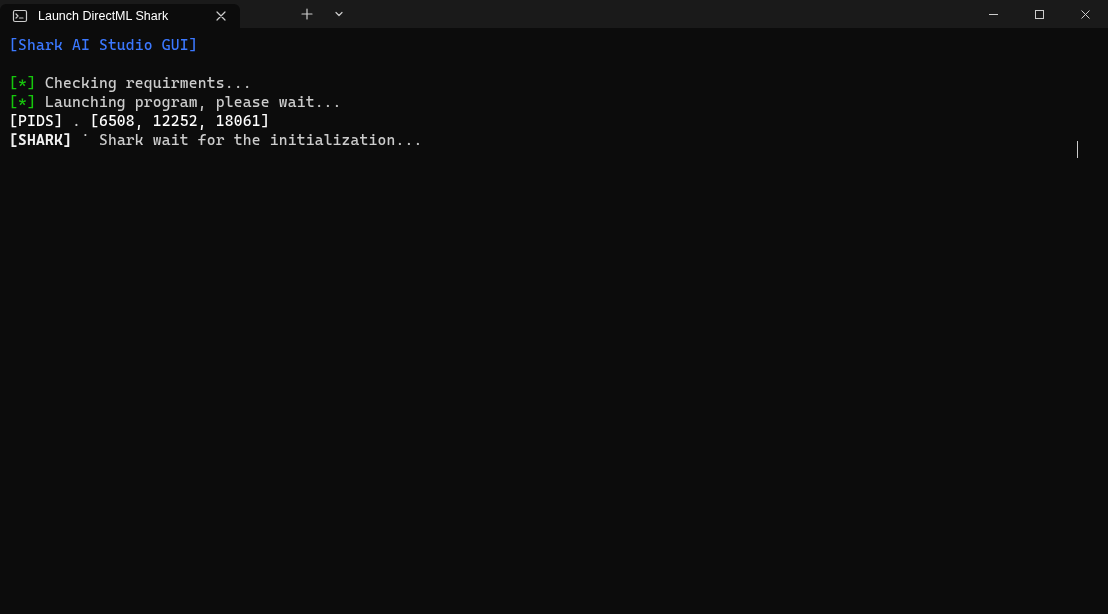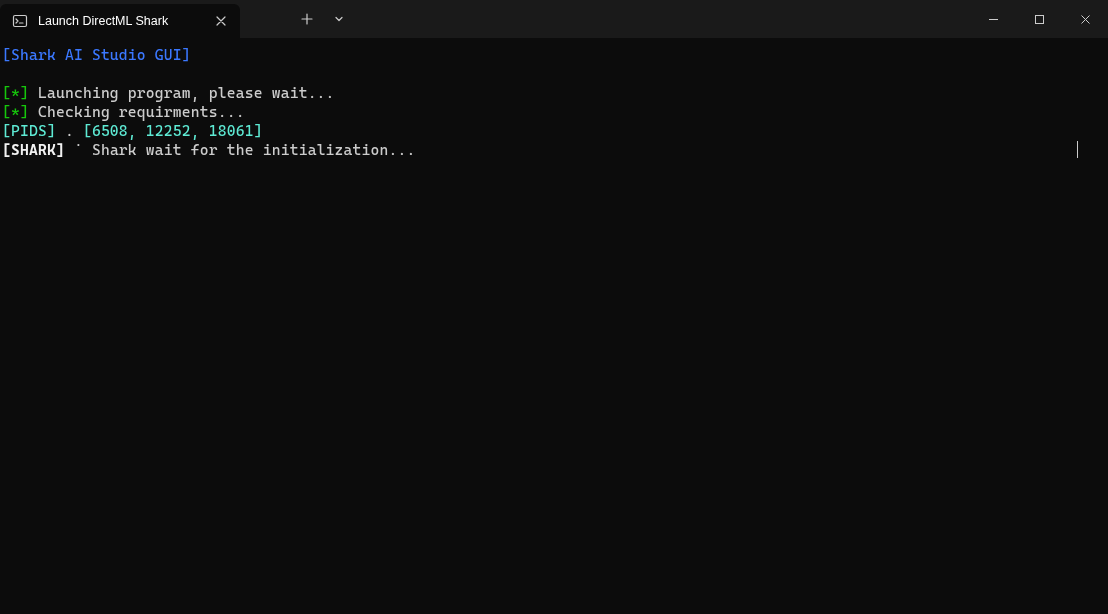--- a/index.html
+++ b/index.html
@@ -9,21 +9,21 @@
     }
     body {
       width: 1108px;
       height: 614px;
       background: #0c0c0c;
       font-family: 'Cascadia Mono', 'Consolas', monospace;
       overflow: hidden;
       position: relative;
     }
     .titlebar {
-      height: 38px;
+      height: 28px;
       background: #1a1a1a;
       display: flex;
       align-items: stretch;
       user-select: none;
       gap: 45px;
     }
     .tab {
       display: flex;
       align-items: center;
       background: #0c0c0c;
@@ -81,34 +81,34 @@
     }
     .win-btn {
       width: 46px;
       display: flex;
       align-items: center;
       justify-content: center;
       cursor: pointer;
       color: #cccccc;
     }
     .terminal-content {
-      padding: 8px 2px;
+      padding: 8px 9px;
       font-size: 15px;
       line-height: 19px;
       color: #cccccc;
       font-weight: 500;
       letter-spacing: 0.2px;
     }
     .line {
       white-space: pre;
     }
     .c-blue { color: #3b78ff; }
     .c-green { color: #16c60c; }
     .c-white { color: #cccccc; }
-    .c-gray { color: #5eead4; }
+    .c-gray { color: #ffffff; }
     .c-bold-white { color: #f2f2f2; font-weight: bold; }
     .cursor {
       position: absolute;
       width: 1.5px;
       height: 17px;
       background: #cccccc;
       right: 30px;
       top: 141px;
     }
   </style>
@@ -159,19 +159,19 @@
       <svg width="11" height="11" viewBox="0 0 11 11">
         <path d="M1.5 1.5 L9.5 9.5 M9.5 1.5 L1.5 9.5" stroke="#cccccc" stroke-width="1"></path>
       </svg>
     </div>
   </div>
 </div>
 
 <div class="terminal-content">
   <div class="line"><span class="c-blue">[Shark AI Studio GUI]</span></div>
   <div class="line">&nbsp;</div>
+  <div class="line"><span class="c-green">[*]</span><span class="c-white"> Checking requirments...</span></div>
   <div class="line"><span class="c-green">[*]</span><span class="c-white"> Launching program, please wait...</span></div>
-  <div class="line"><span class="c-green">[*]</span><span class="c-white"> Checking requirments...</span></div>
   <div class="line"><span class="c-gray">[PIDS]</span><span class="c-white"> . </span><span class="c-gray">[6508, 12252, 18061]</span></div>
   <div class="line"><span class="c-bold-white">[SHARK]</span><span class="c-white"> ˙ </span><span class="c-white">Shark wait for the initialization...</span></div>
 </div>
 
 <div class="cursor"></div>
 
 </body></html>

